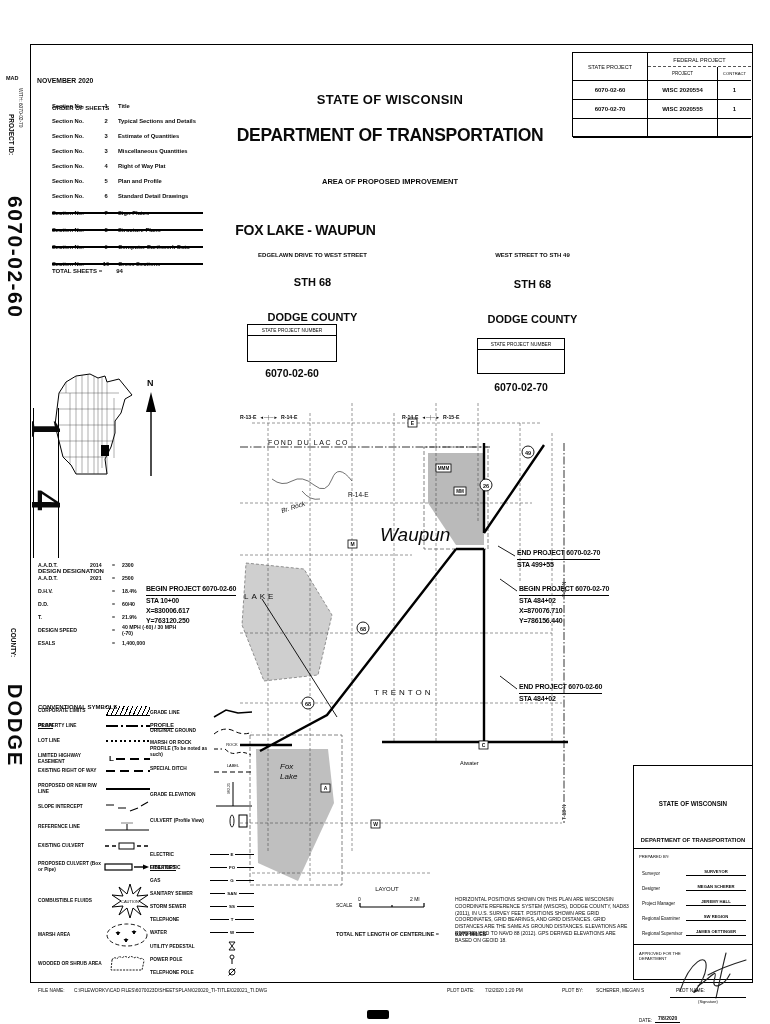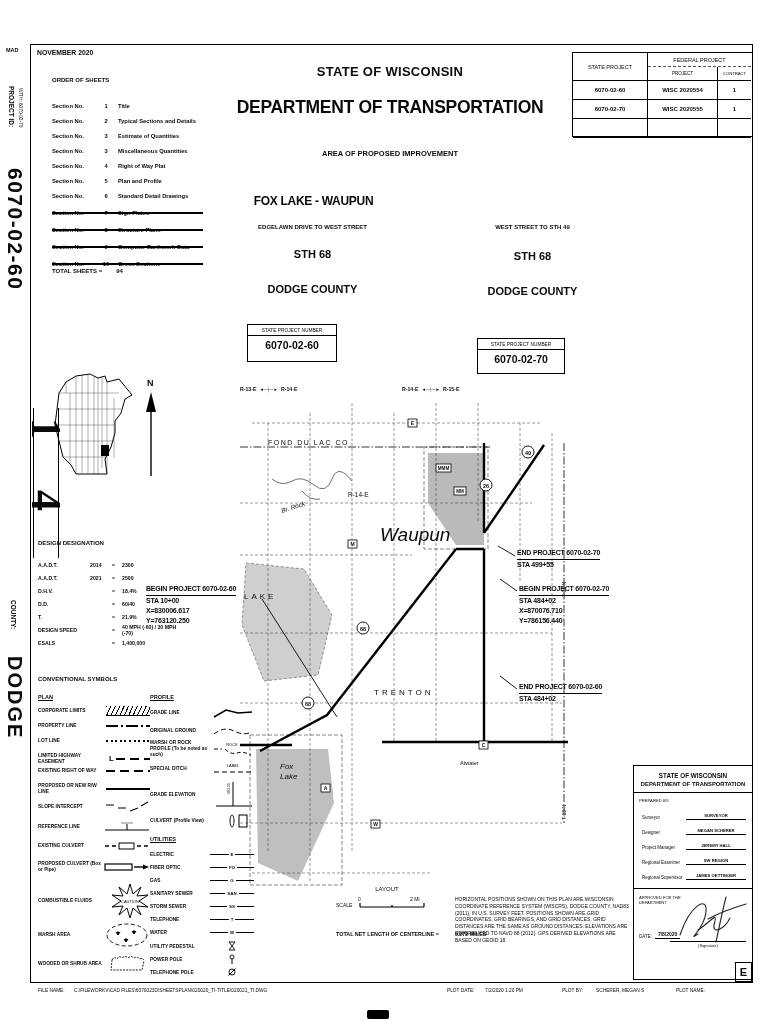--- a/index.html
+++ b/index.html
@@ -1,19 +1,19 @@
 <!DOCTYPE html>
 <html><head>
 <meta charset="utf-8">
 <style>
   html,body{margin:0;padding:0;background:#fff;}
   .page{position:relative;width:770px;height:1024px;background:#fff;overflow:hidden;
         font-family:"Liberation Sans",sans-serif;color:#0a0a0a;}
   .abs{position:absolute;}
-  .b{font-weight:bold;}
+  .b{font-weight:bold;margin-top:28px;}
   .c{text-align:center;}
   .v{writing-mode:vertical-rl;}
   .frame{border:1.6px solid #000;box-sizing:border-box;}
   svg text{font-family:"Liberation Sans",sans-serif;fill:#0a0a0a;}
   
   .os-row{display:flex;height:15px;align-items:center;font-size:5.8px;font-weight:600;}
   .os-l{width:42px;}.os-n{width:24px;text-align:center;}.os-t{flex:1;}
   .struck{position:relative;height:17px;}
   .struck::after{content:"";position:absolute;left:0;right:14px;top:48%;height:1.4px;background:#000;}
   
@@ -138,21 +138,21 @@
         <span class="os-l">Section No.</span>
         <span class="os-n">10</span>
         <span class="os-t">Cross Sections</span>
       </div>
     </div>
   <div class="abs" style="left:52px;top:268px;display:flex;gap:14px;font-size:6px;font-weight:bold;">
     <span>TOTAL SHEETS =</span>
     <span>94</span>
   </div>
 
-  <div class="abs c b" style="left:206px;top:194px;width:215px;font-size:12px;letter-spacing:-0.3px;">FOX LAKE - WAUPUN</div>
+  <div class="abs c b" style="left:198px;top:194px;width:215px;font-size:14px;letter-spacing:-0.3px;">FOX LAKE - WAUPUN</div>
   <div class="abs c b" style="left:205px;top:224px;width:215px;font-size:6px;">EDGELAWN DRIVE TO WEST STREET</div>
   <div class="abs c b" style="left:205px;top:248px;width:215px;font-size:11px;">STH 68</div>
   <div class="abs c b" style="left:205px;top:283px;width:215px;font-size:11px;">DODGE COUNTY</div>
   <div class="abs frame" style="left:247px;top:324px;width:90px;height:38px;">
     <div class="c" style="font-size:4.8px;border-bottom:1px solid #000;padding:2.5px 0;">STATE PROJECT NUMBER</div>
     <div class="c b" style="font-size:10.5px;padding-top:3px;">6070-02-60</div>
   </div>
 
   <div class="abs c b" style="left:420px;top:224px;width:225px;font-size:6px;">WEST STREET TO STH 49</div>
   <div class="abs c b" style="left:420px;top:250px;width:225px;font-size:11px;">STH 68</div>

